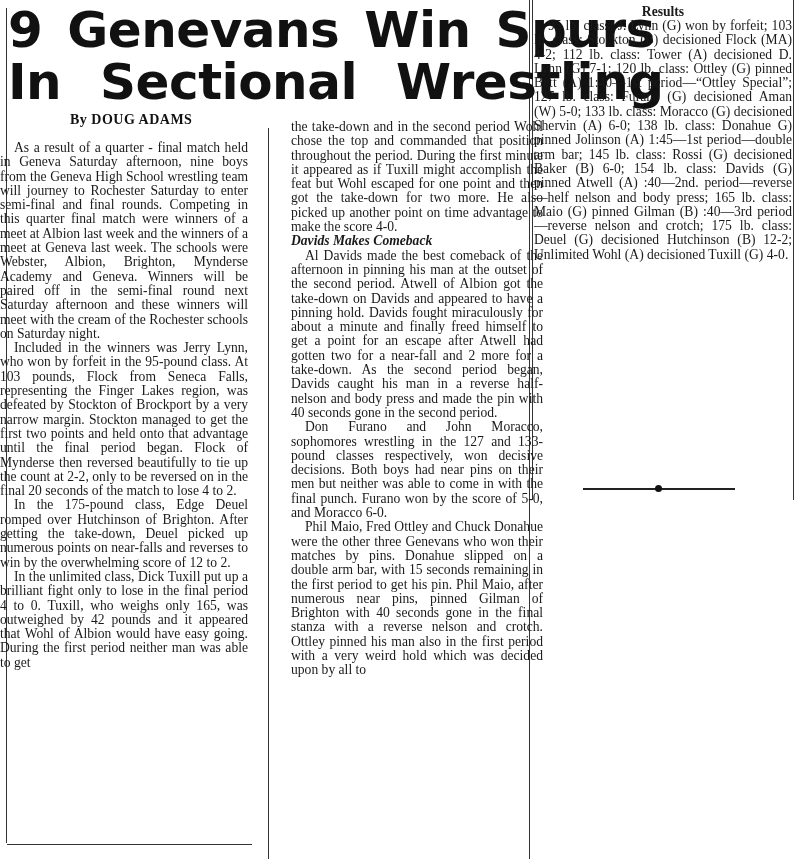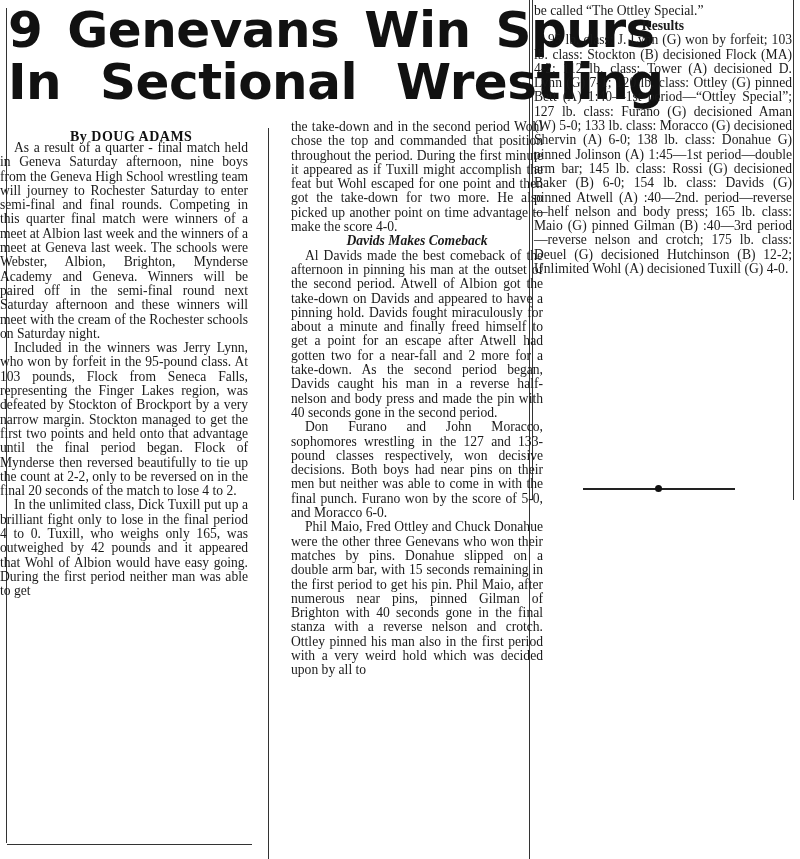--- a/index.html
+++ b/index.html
@@ -7,35 +7,35 @@
   .page { position: absolute; left: 0; top: 0; width: 800px; height: 859px; }
   .headline {
     position: absolute; left: 8px; top: 4px; width: 515px;
     font-family: "DejaVu Sans", sans-serif; font-weight: bold;
     font-size: 50px; line-height: 52px; letter-spacing: -0.5px; color: #111;
   }
   .headline .line { display: block; white-space: nowrap; }
   .headline .l1 { word-spacing: 8px; }
   .headline .l2 { word-spacing: 22px; }
   .byline {
-    position: absolute; left: 70px; top: 129px;
+    position: absolute; left: 70px; top: 112px;
     font-family: "Liberation Serif", serif; font-weight: bold; font-size: 14px;
     letter-spacing: 0.5px; color: #111;
   }
   .col {
     position: absolute;
     font-family: "Liberation Serif", serif; font-size: 13.6px; line-height: 14.3px;
     text-align: justify; color: #1a1a1a;
   }
   .col p { margin: 0; text-indent: 14px; hyphens: manual; }
   .col-left { left: 0; top: 141px; width: 248px; }
   .col-mid { left: 291px; top: 120px; width: 252px; }
   .col-right { left: 534px; top: 4px; width: 258px; }
   .subhead {
-    text-align: center; font-weight: bold; font-style: italic;
+    text-align: left; font-weight: bold; font-style: italic;
     font-family: "Liberation Serif", serif; font-size: 13.6px; line-height: 14.3px;
   }
   .results-head {
     text-align: center; font-weight: bold;
     font-family: "Liberation Serif", serif; font-size: 13.6px; line-height: 15px;
   }
   .rule-v { position: absolute; width: 1px; background: #333; }
   .rule-h { position: absolute; height: 1px; background: #333; }
   .end-rule {
     position: absolute; left: 583px; top: 488px; width: 152px; height: 2px; background: #222;
@@ -60,33 +60,33 @@
   <div class="headline">
     <span class="line l1">9 Genevans Win Spurs</span>
     <span class="line l2">In Sectional Wrestling</span>
   </div>
 
   <div class="byline">By DOUG ADAMS</div>
 
   <div class="col col-left">
     <p>As a result of a quarter - final match held in Geneva Saturday afternoon, nine boys from the Geneva High School wrestling team will journey to Rochester Saturday to enter semi-final and final rounds. Competing in this quarter final match were winners of a meet at Albion last week and the winners of a meet at Geneva last week. The schools were Webster, Albion, Brighton, Mynderse Academy and Geneva. Winners will be paired off in the semi-final round next Saturday afternoon and these winners will meet with the cream of the Rochester schools on Saturday night.</p>
     <p>Included in the winners was Jerry Lynn, who won by forfeit in the 95-pound class. At 103 pounds, Flock from Seneca Falls, representing the Finger Lakes region, was defeated by Stockton of Brockport by a very narrow margin. Stockton managed to get the first two points and held onto that advantage until the final period began. Flock of Mynderse then reversed beautifully to tie up the count at 2-2, only to be reversed on in the final 20 seconds of the match to lose 4 to 2.</p>
+    <p>In the 175-pound class, Edge Deuel romped over Hutchinson of Brighton. After getting the take-down, Deuel picked up numerous points on near-falls and reverses to win by the overwhelming score of 12 to 2.</p>
     <p>In the unlimited class, Dick Tuxill put up a brilliant fight only to lose in the final period 4 to 0. Tuxill, who weighs only 165, was outweighed by 42 pounds and it appeared that Wohl of Albion would have easy going. During the first period neither man was able to get</p>
   </div>
 
   <div class="col col-mid">
     <p style="text-indent:0">the take-down and in the second period Wohl chose the top and commanded that position throughout the period. During the first minute it appeared as if Tuxill might accomplish the feat but Wohl escaped for one point and then got the take-down for two more. He also picked up another point on time advantage to make the score 4-0.</p>
     <div class="subhead">Davids Makes Comeback</div>
     <p>Al Davids made the best comeback of the afternoon in pinning his man at the outset of the second period. Atwell of Albion got the take-down on Davids and appeared to have a pinning hold. Davids fought miraculously for about a minute and finally freed himself to get a point for an escape after Atwell had gotten two for a near-fall and 2 more for a take-down. As the second period began, Davids caught his man in a reverse half-nelson and body press and made the pin with 40 seconds gone in the second period.</p>
     <p>Don Furano and John Moracco, sophomores wrestling in the 127 and 133-pound classes respectively, won decisive decisions. Both boys had near pins on their men but neither was able to come in with the final punch. Furano won by the score of 5-0, and Moracco 6-0.</p>
     <p>Phil Maio, Fred Ottley and Chuck Donahue were the other three Genevans who won their matches by pins. Donahue slipped on a double arm bar, with 15 seconds remaining in the first period to get his pin. Phil Maio, after numerous near pins, pinned Gilman of Brighton with 40 seconds gone in the final stanza with a reverse nelson and crotch. Ottley pinned his man also in the first period with a very weird hold which was decided upon by all to</p>
   </div>
 
   <div class="col col-right">
-    <p style="text-indent:0">be called “The Ottley Special.”</p>
     <div class="results-head">Results</div>
     <p>95 lb. class: J. Lynn (G) won by forfeit; 103 lb. class: Stockton (B) decisioned Flock (MA) 4-2; 112 lb. class: Tower (A) decisioned D. Lynn (G) 7-1; 120 lb. class: Ottley (G) pinned Bett (A) 1:40—1st period—“Ottley Special”; 127 lb. class: Furano (G) decisioned Aman (W) 5-0; 133 lb. class: Moracco (G) decisioned Shervin (A) 6-0; 138 lb. class: Donahue G) pinned Jolinson (A) 1:45—1st period—double arm bar; 145 lb. class: Rossi (G) decisioned Baker (B) 6-0; 154 lb. class: Davids (G) pinned Atwell (A) :40—2nd. period—reverse—helf nelson and body press; 165 lb. class: Maio (G) pinned Gilman (B) :40—3rd period—reverse nelson and crotch; 175 lb. class: Deuel (G) decisioned Hutchinson (B) 12-2; Unlimited Wohl (A) decisioned Tuxill (G) 4-0.</p>
   </div>
 
   <div class="end-rule"></div>
   <div class="end-dot"></div>
 
 </div>
 
 </body></html>

